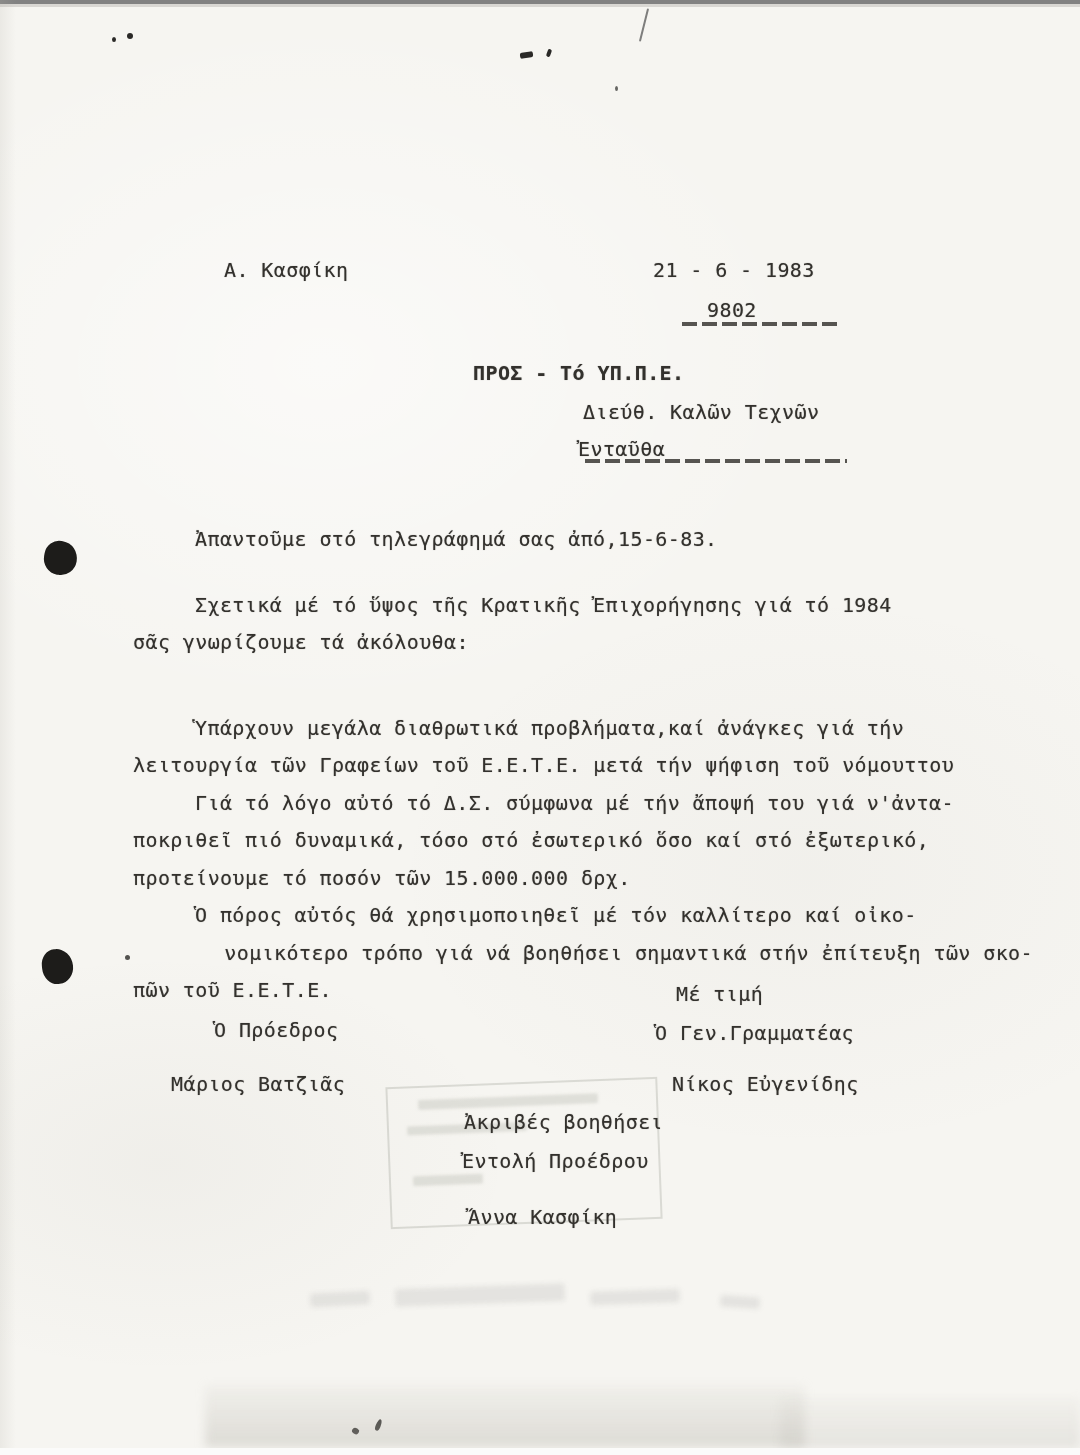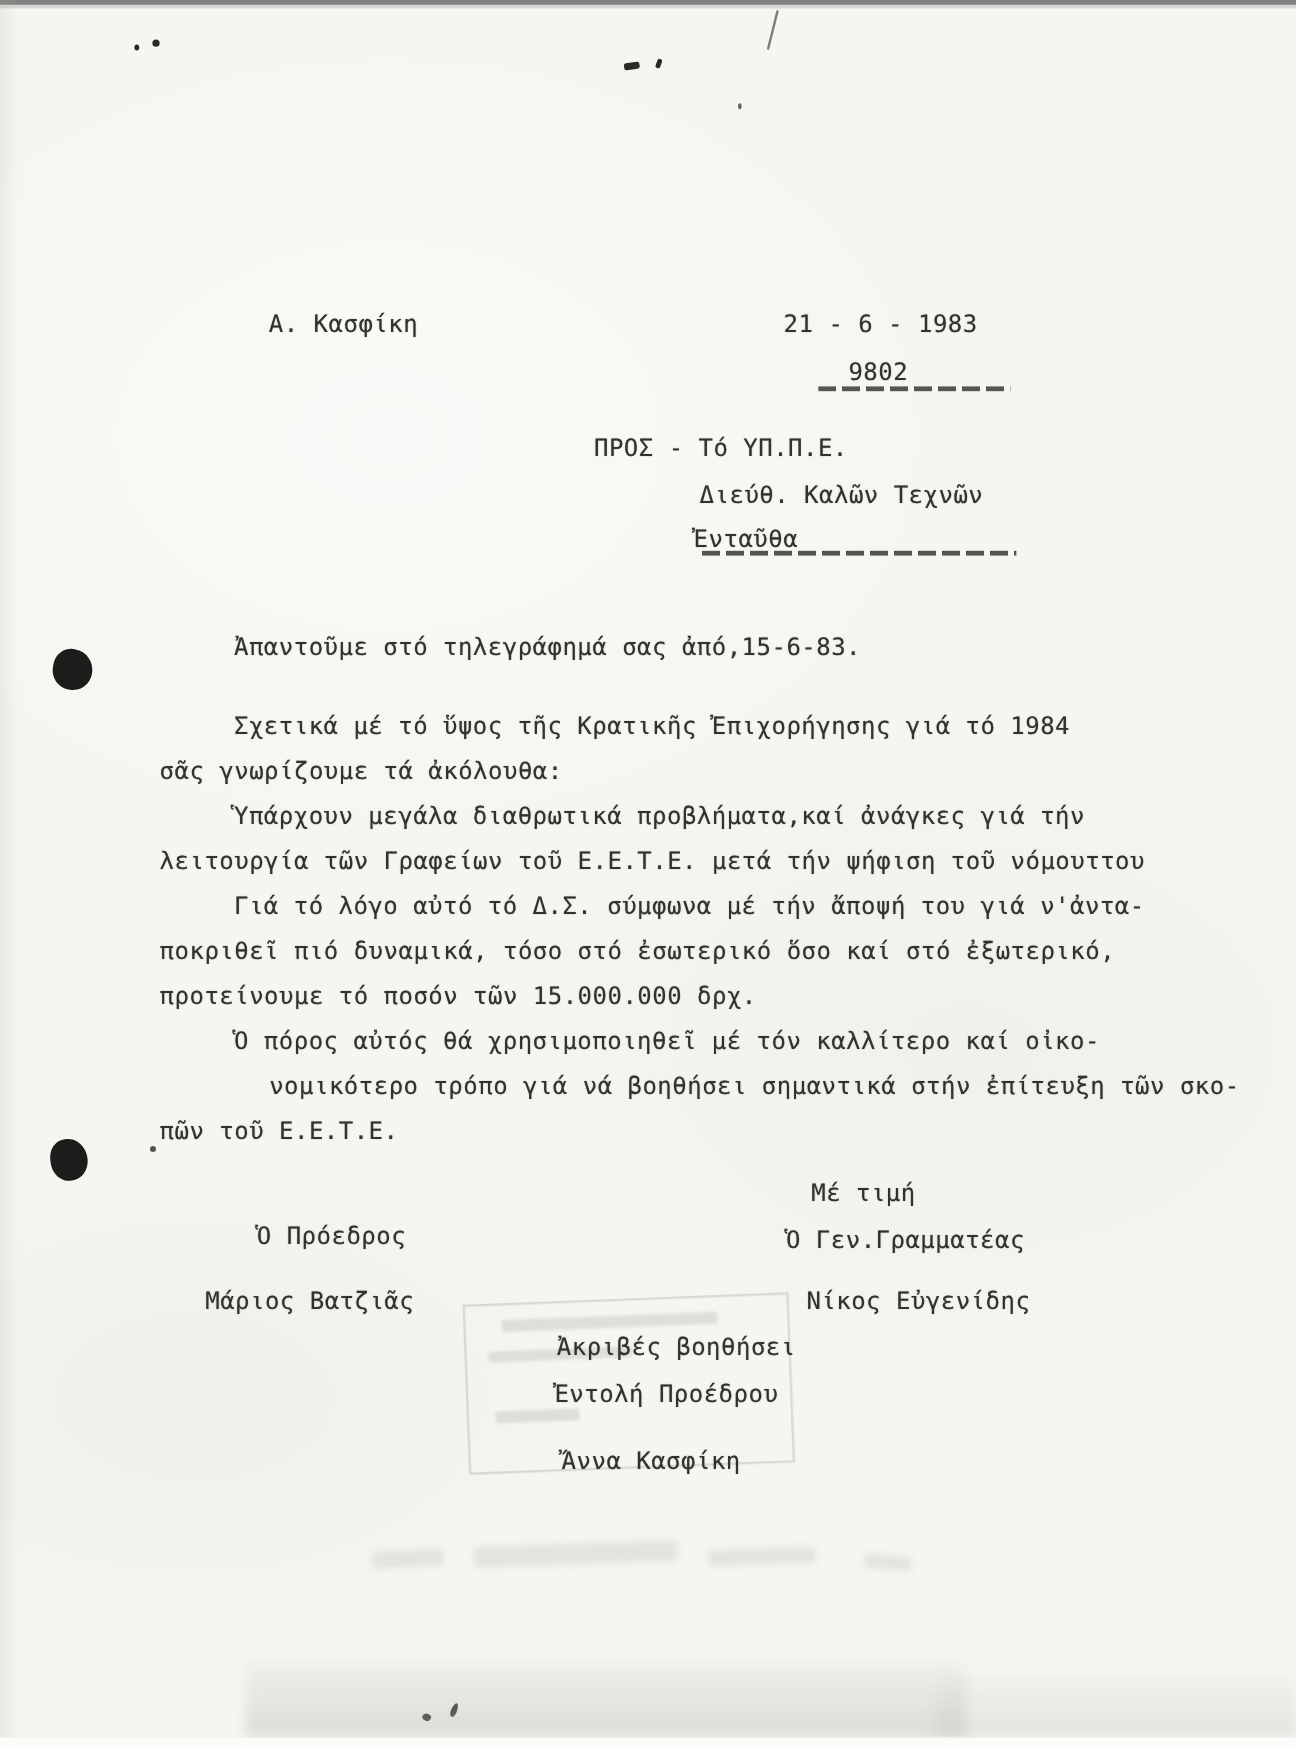--- a/index.html
+++ b/index.html
@@ -87,30 +87,30 @@
   <div class="speck sp8"></div>
   <div class="speck sp9"></div>
   <div class="punch punch1"></div>
   <div class="punch punch2"></div>
 
   <div class="txt" style="left:224px;top:258px;">Α. Κασφίκη</div>
   <div class="txt" style="left:653px;top:258px;">21 - 6 - 1983</div>
   <div class="txt" style="left:707px;top:298px;">9802</div>
   <div class="dash-line u-proto"></div>
 
-  <div class="txt" style="left:495px;top:361px;">ΠΡΟΣ - Τό ΥΠ.Π.Ε.</div>
+  <div class="txt" style="left:473px;top:361px;font-weight:bold;">ΠΡΟΣ - Τό ΥΠ.Π.Ε.</div>
   <div class="txt" style="left:583px;top:400px;">Διεύθ. Καλῶν Τεχνῶν</div>
   <div class="txt" style="left:578px;top:437px;">Ἐνταῦθα</div>
   <div class="dash-line u-entha"></div>
 
   <div style="position:absolute;left:133px;top:521px;width:900px;line-height:37.5px;">
     <div class="txt" style="position:static;padding-left:62px;">Ἀπαντοῦμε στό τηλεγράφημά σας ἀπό,15-6-83.</div>
     <div class="txt" style="position:static;padding-left:62px;margin-top:28px;">Σχετικά μέ τό ὕψος τῆς Κρατικῆς Ἐπιχορήγησης γιά τό 1984</div>
     <div class="txt" style="position:static;">σᾶς γνωρίζουμε τά ἀκόλουθα:</div>
-    <div class="txt" style="position:static;padding-left:62px;">Ὑπάρχουν μεγάλα διαθρωτικά προβλήματα,καί ἀνάγκες γιά τήν</div>
+    <div class="txt" style="position:static;padding-left:62px;margin-top:48px;">Ὑπάρχουν μεγάλα διαθρωτικά προβλήματα,καί ἀνάγκες γιά τήν</div>
     <div class="txt" style="position:static;">λειτουργία τῶν Γραφείων τοῦ Ε.Ε.Τ.Ε. μετά τήν ψήφιση τοῦ νόμουττου</div>
     <div class="txt" style="position:static;padding-left:62px;">Γιά τό λόγο αὐτό τό Δ.Σ. σύμφωνα μέ τήν ἄποψή του γιά ν'ἀντα-</div>
     <div class="txt" style="position:static;">ποκριθεῖ πιό δυναμικά, τόσο στό ἐσωτερικό ὅσο καί στό ἐξωτερικό,</div>
     <div class="txt" style="position:static;">προτείνουμε τό ποσόν τῶν 15.000.000 δρχ.</div>
     <div class="txt" style="position:static;padding-left:62px;">Ὁ πόρος αὐτός θά χρησιμοποιηθεῖ μέ τόν καλλίτερο καί οἰκο-</div>
     <div class="txt" style="position:static;text-align:right;">νομικότερο τρόπο γιά νά βοηθήσει σημαντικά στήν ἐπίτευξη τῶν σκο-</div>
     <div class="txt" style="position:static;">πῶν τοῦ Ε.Ε.Τ.Ε.</div>
   </div>
 
   <div class="txt" style="left:628px;top:982px;padding-left:48px;">Μέ τιμή</div>

